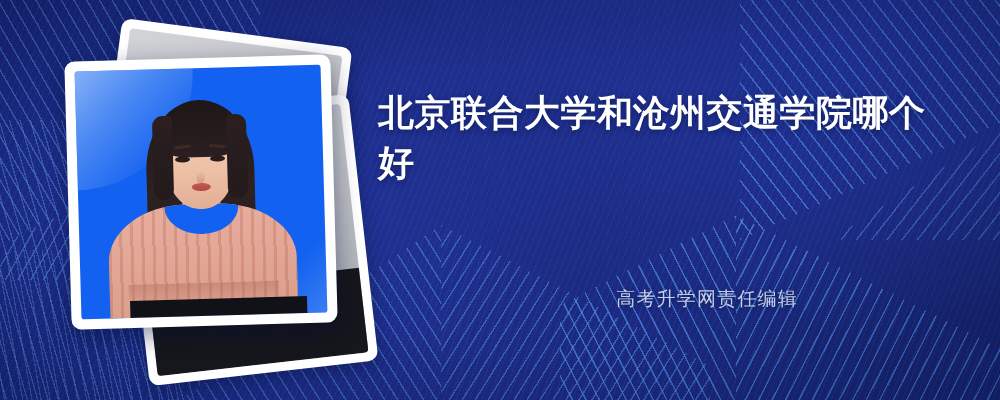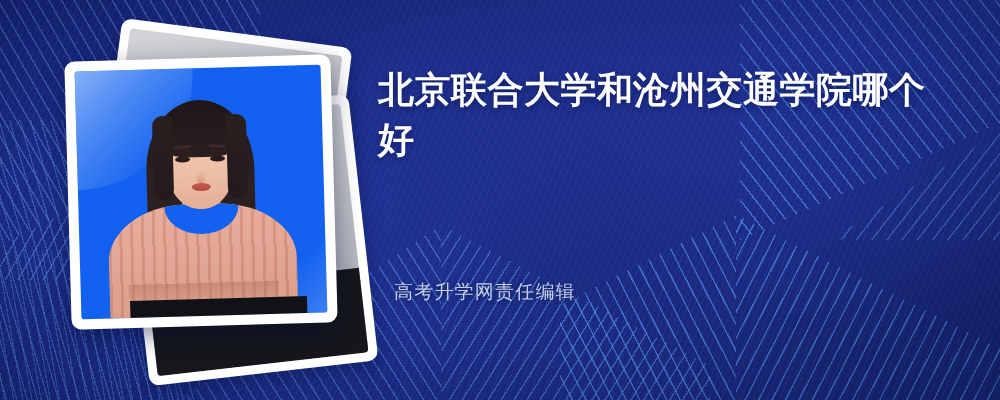--- a/index.html
+++ b/index.html
@@ -335,21 +335,21 @@
     width: 19px; height: 8px;
     margin-left: -9.5px;
     border-radius: 50%;
     background: linear-gradient(180deg, #c4594f 0%, #b14a42 100%);
   }
 
   
   #text-col {
     position: absolute;
     left: 378px;
-    top: 65px;
+    top: 88px;
     width: 580px;
   }
   #page-title {
     margin: 0;
     color: #ffffff;
     font-size: 36px;
     line-height: 50px;
     font-weight: bold;
     letter-spacing: 0.5px;
     text-shadow: 0 2px 6px rgba(5,14,58,0.55);
@@ -363,25 +363,26 @@
   }
   #author-name {
     margin: 0 0 10px 14px;
     color: #ffffff;
     font-size: 25px;
     font-weight: bold;
     letter-spacing: 2px;
     text-shadow: 0 2px 6px rgba(5,14,58,0.5);
   }
   #author-role {
-    margin: 16px;
+    margin: 0;
     color: #c3cfea;
     font-size: 19px;
     letter-spacing: 1.2px;
     text-shadow: 0 1px 4px rgba(5,14,58,0.5);
+    text-align: right;
   }
 </style>
 </head>
 <body>
 
 <div id="stage">
 
   <div class="bg-base"></div>
   <div class="bg-hairlines"></div>
 

